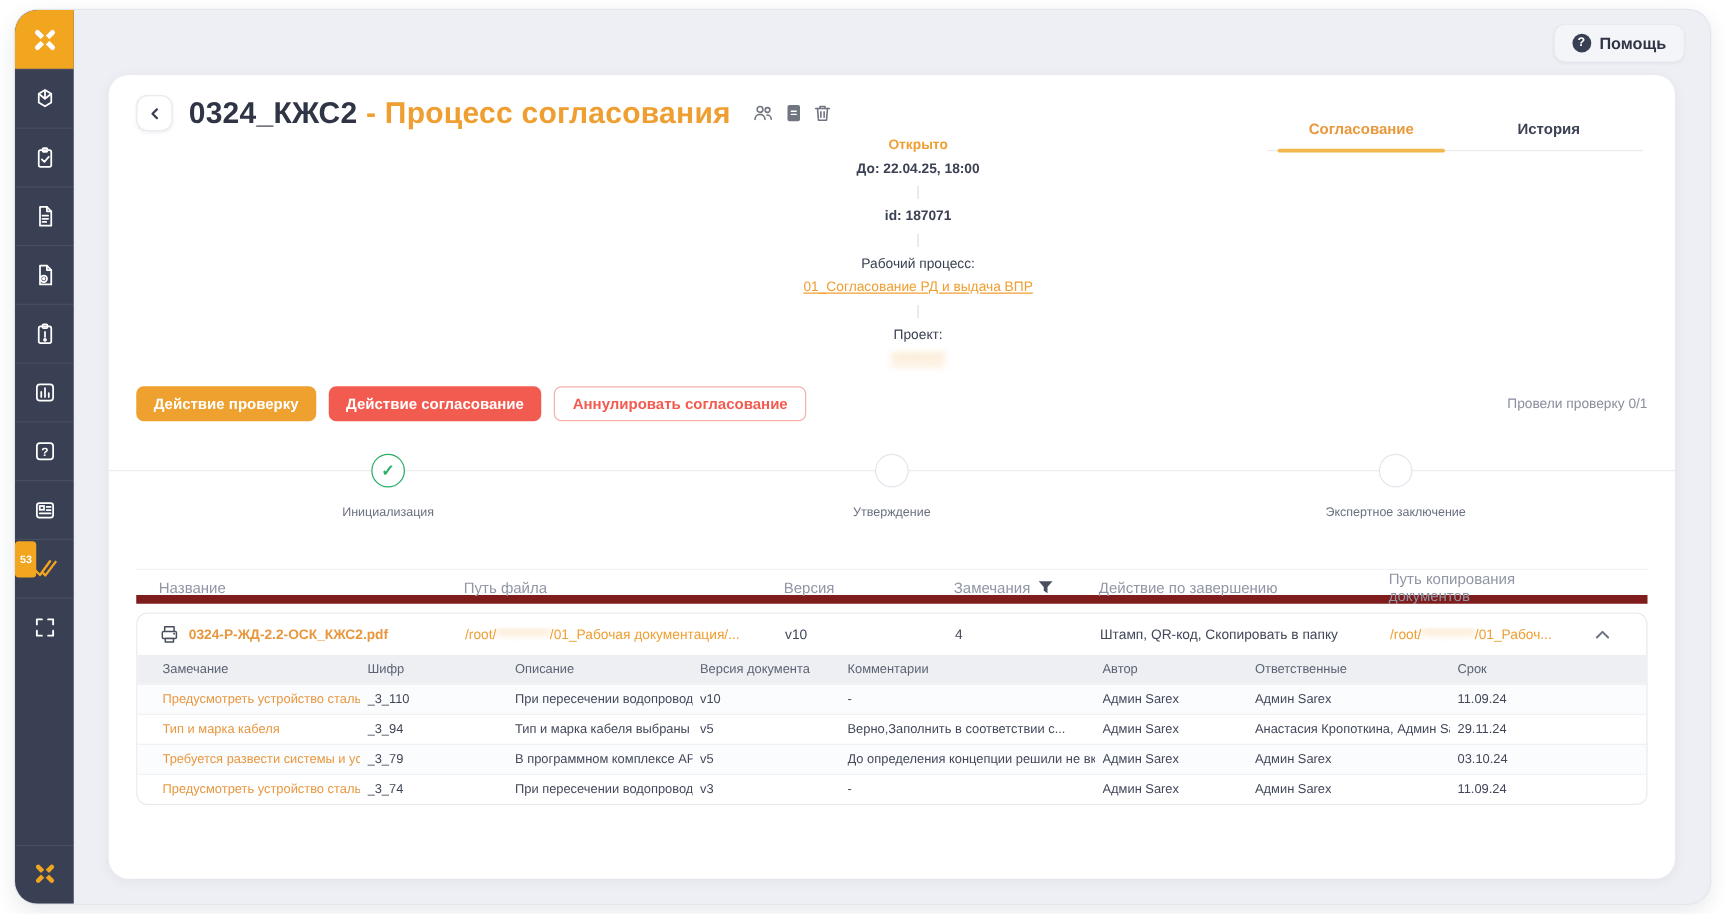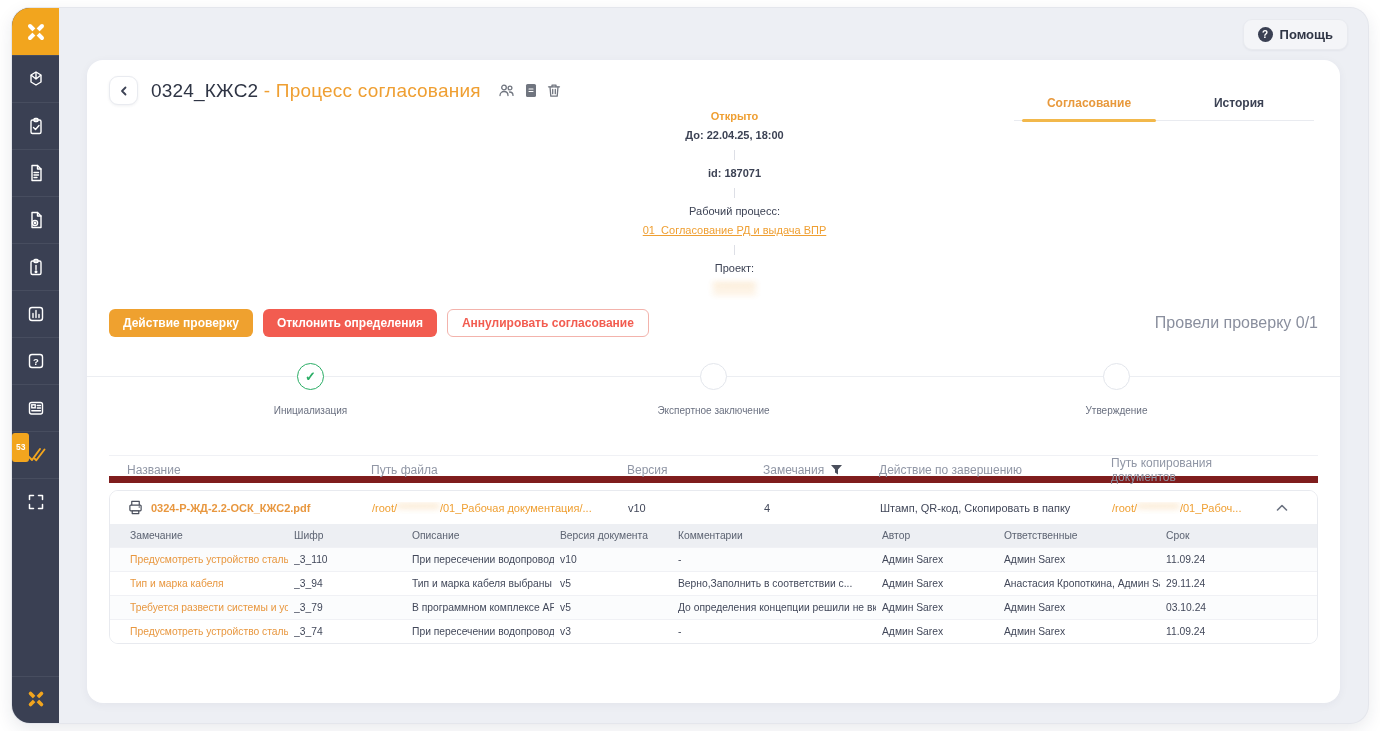--- a/index.html
+++ b/index.html
@@ -28,21 +28,21 @@
             display:flex; align-items:center; justify-content:center; }
 
   .card { flex:1; margin:0 28px 20px 28px; background:#fff; border-radius:16px; box-shadow:0 2px 10px rgba(35,44,81,.05);
           padding:16px 22px 20px; display:flex; flex-direction:column; min-height:0; }
 
   
   .head { position:relative; }
   .head-row { display:flex; align-items:center; gap:13px; }
   .back-btn { width:29px; height:29px; border:1px solid #e9ebf0; border-radius:9px; background:#fff; display:flex;
               align-items:center; justify-content:center; cursor:pointer; box-shadow:0 1px 3px rgba(30,40,70,.07); flex-shrink:0; }
-  .title { font-size:19px; font-weight:normal; color:#2f3545; letter-spacing:.2px; }
+  .title { font-size:24px; font-weight:bold; color:#2f3545; letter-spacing:.2px; }
   .title .accent { color:#EF9F32; }
   .head-icons { display:flex; align-items:center; gap:10px; margin-left:4px; }
   .head-icons span { display:flex; cursor:pointer; }
   .sub-row { margin:5px 0 0 42px; display:flex; align-items:center; gap:7px; font-size:11px; color:#3c4254;flex-direction:column; }
   .sub-row .status { color:#EF9F32; font-weight:bold; }
   .sub-row .strong { font-weight:bold; }
   .sub-row .sep { color:#d9dce3; }
   .sub-row .lbl { color:#3c4254; }
   .link { color:#EF9F32; text-decoration:underline; cursor:pointer; }
   .blur { filter:blur(3px); opacity:.8; }
@@ -52,21 +52,21 @@
   .tab.active { color:#E8993C; }
   .tab.active::after { content:""; position:absolute; left:8px; right:8px; bottom:-2px; height:3px; background:#F2B84B; border-radius:2px; }
 
   
   .actions { display:flex; align-items:center; gap:10px; margin-top:16px; }
   .btn { height:28px; padding:0 14px; border-radius:6px; font-size:12px; font-weight:bold; cursor:pointer; border:none;
          font-family:"Liberation Sans", sans-serif; }
   .btn-amber { background:#EFA12F; color:#fff; }
   .btn-red { background:#F25C50; color:#fff; }
   .btn-outline { background:#fff; color:#F25C50; border:1px solid #f3b3ac; }
-  .check-note { margin-left:auto; font-size:16px; color:#8a8f9e; }
+  .check-note { margin-left:auto; font-size:11px; color:#8a8f9e; }
 
   
   .stepper { position:relative; margin-top:26px; height:66px; }
   .step-line { position:absolute; left:-22px; right:-22px; top:13px; height:1px; background:#eceef2; }
   .steps { position:relative; display:flex; height:100%; }
   .step { flex:1; display:flex; flex-direction:column; align-items:center; }
   .circle { width:27px; height:27px; border-radius:50%; background:#fff; border:1.6px solid #e3e6ec;
             display:flex; align-items:center; justify-content:center; z-index:1; }
   .step-done .circle { border-color:#2BAE66; color:#2BAE66; font-size:13px; font-weight:bold; }
   .step-current .circle { border-color:#EFA12F; }
@@ -241,39 +241,39 @@
           <span class="link blur">**********</span>
         </div>
         <div class="tabs">
           <div class="tab active">Согласование</div>
           <div class="tab">История</div>
         </div>
       </div>
 
       <div class="actions">
         <button class="btn btn-amber">Действие проверку</button>
-        <button class="btn btn-red">Отклонить определения</button>
+        <button class="btn btn-red">Действие согласование</button>
         <button class="btn btn-outline">Аннулировать согласование</button>
         <span class="check-note">Провели проверку 0/1</span>
       </div>
 
       <div class="stepper">
         <div class="step-line"></div>
         <div class="steps">
           <div class="step step-done">
             <div class="circle">✓</div>
             <div class="step-label">Инициализация</div>
           </div>
           <div class="step step-pending">
             <div class="circle"></div>
-            <div class="step-label">Экспертное заключение</div>
+            <div class="step-label">Утверждение</div>
           </div>
           <div class="step step-pending">
             <div class="circle"></div>
-            <div class="step-label">Утверждение</div>
+            <div class="step-label">Экспертное заключение</div>
           </div>
         </div>
       </div>
 
       <div class="table">
         <div class="doc-grid thead">
           <div class="th">Название</div>
           <div class="th">Путь файла</div>
           <div class="th">Версия</div>
           <div class="th">

